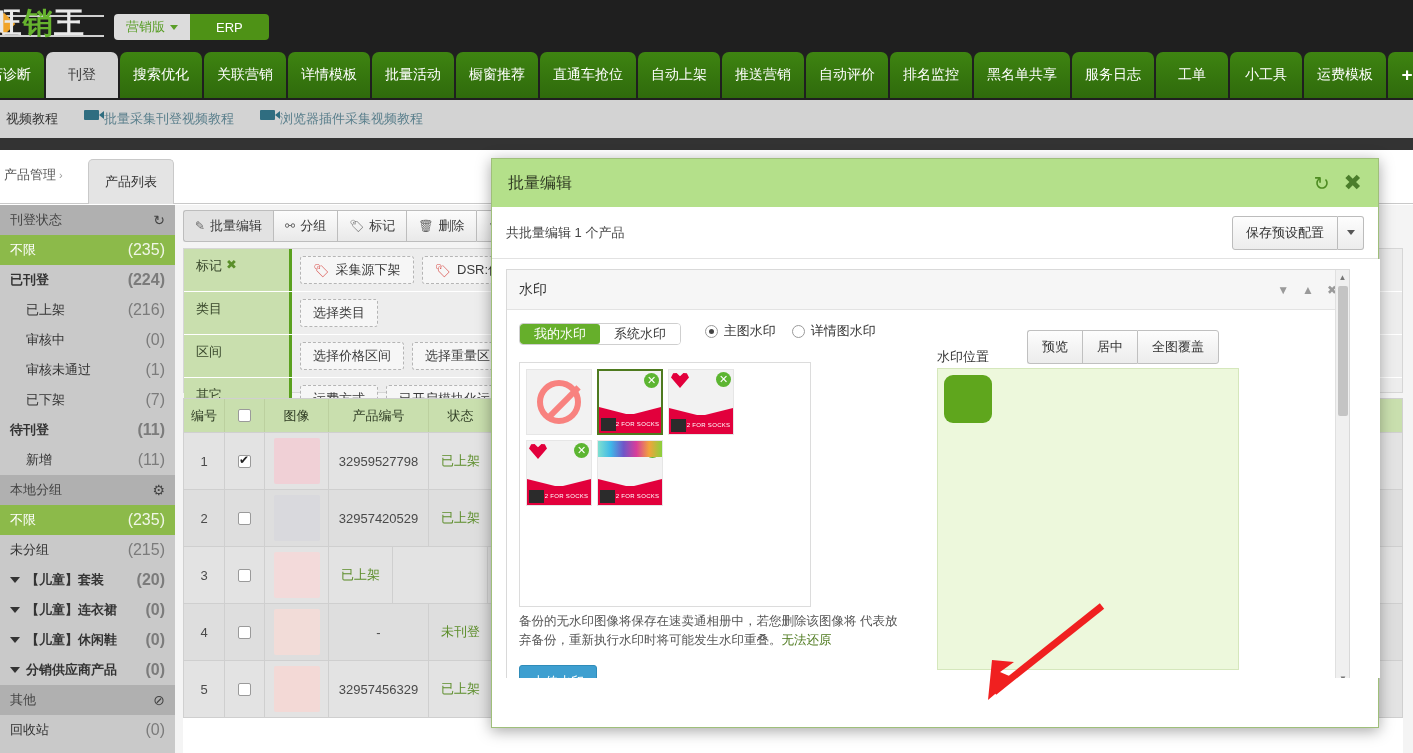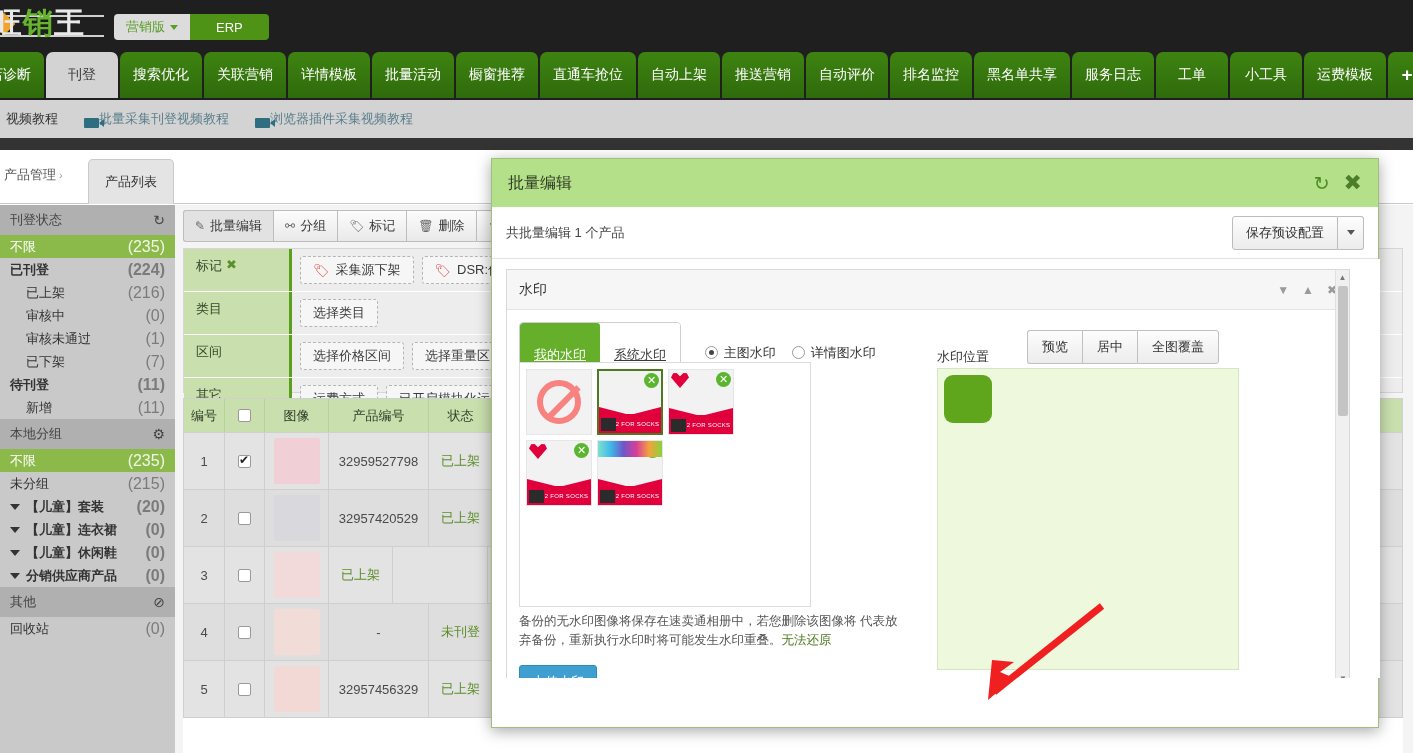--- a/index.html
+++ b/index.html
@@ -79,21 +79,21 @@
     background: #d3d3d3; color: #3b3b3b;
   }
   .navtab.plus { min-width: 38px; padding: 0; font-size: 19px; font-weight: bold; }
 
   
   .videobar {
     position: absolute; left: 0; top: 100px; width: 1413px; height: 38px;
     background: #d3d3d3; display: flex; align-items: center;
     padding-left: 6px; gap: 26px; font-size: 13px; color: #333;
   }
-  .vlink { color: #5a7f8c; display: flex; align-items: flex-end; cursor: pointer; }
+  .vlink { color: #5a7f8c; display: flex; align-items: flex-start; gap: 5px; cursor: pointer; }
   .cam-icon {
     display: inline-block; width: 15px; height: 10px; position: relative;
     background: #2f6d80; border-radius: 1px;
   }
   .cam-icon::after {
     content: ""; position: absolute; right: -5px; top: 1px;
     border-top: 4px solid transparent; border-bottom: 4px solid transparent;
     border-right: 5px solid #2f6d80;
   }
   .darkstrip {
@@ -126,21 +126,21 @@
   
   .sidebar {
     position: absolute; left: 0; top: 55px; width: 175px; height: 698px;
     background: #c9c9c9; font-size: 13px; color: #333;
   }
   .sb-head {
     height: 30px; background: #b0b0b0; display: flex; align-items: center;
     padding: 0 10px; justify-content: space-between; color: #444;
   }
   .sb-row {
-    height: 23px; display: flex; align-items: center; padding: 0 10px;
+    height: 30px; display: flex; align-items: center; padding: 0 10px;
     justify-content: space-between; cursor: pointer;
   }
   .sb-row .cnt { color: #7b7b7b; font-size: 16px; }
   .sb-row.sel { background: #8cba4a; color: #fff; }
   .sb-row.sel .cnt { color: #f0f6e6; }
   .sb-row.bold { font-weight: bold; }
   .sb-row.ind { padding-left: 26px; }
   .sb-row .tri {
     width: 0; height: 0; border-left: 5px solid transparent;
     border-right: 5px solid transparent; border-top: 6px solid #333;
@@ -277,21 +277,21 @@
   }
   .panel-acts { display: flex; gap: 13px; color: #9a9a9a; font-size: 12px; }
   .panel-acts span { cursor: pointer; }
   .panel-body { padding: 12px; position: relative; height: 373px; }
 
   .seg {
     display: inline-flex; border: 1px solid #cfcfcf; border-radius: 4px;
     overflow: hidden; background: #fff;
   }
   .seg-btn {
-    padding: 23px 14px; font-size: 13px; color: #3a3a3a; cursor: pointer; background: #fff; text-decoration: underline;
+    padding: 1px 14px; font-size: 13px; color: #3a3a3a; cursor: pointer; background: #fff;
   }
   .seg-btn.on { background: #66af2b; color: #fff; border-radius: 3px; }
   .radios { display: inline-flex; align-items: center; gap: 16px; margin-left: 20px; }
   .rad { display: flex; align-items: center; gap: 6px; font-size: 13px; color: #333; cursor: pointer; }
   .radio-dot {
     width: 13px; height: 13px; border-radius: 50%; border: 1px solid #9a9a9a;
     background: #fff; position: relative; display: inline-block;
   }
   .radio-dot.on::after {
     content: ""; position: absolute; left: 3px; top: 3px; width: 5px; height: 5px;

